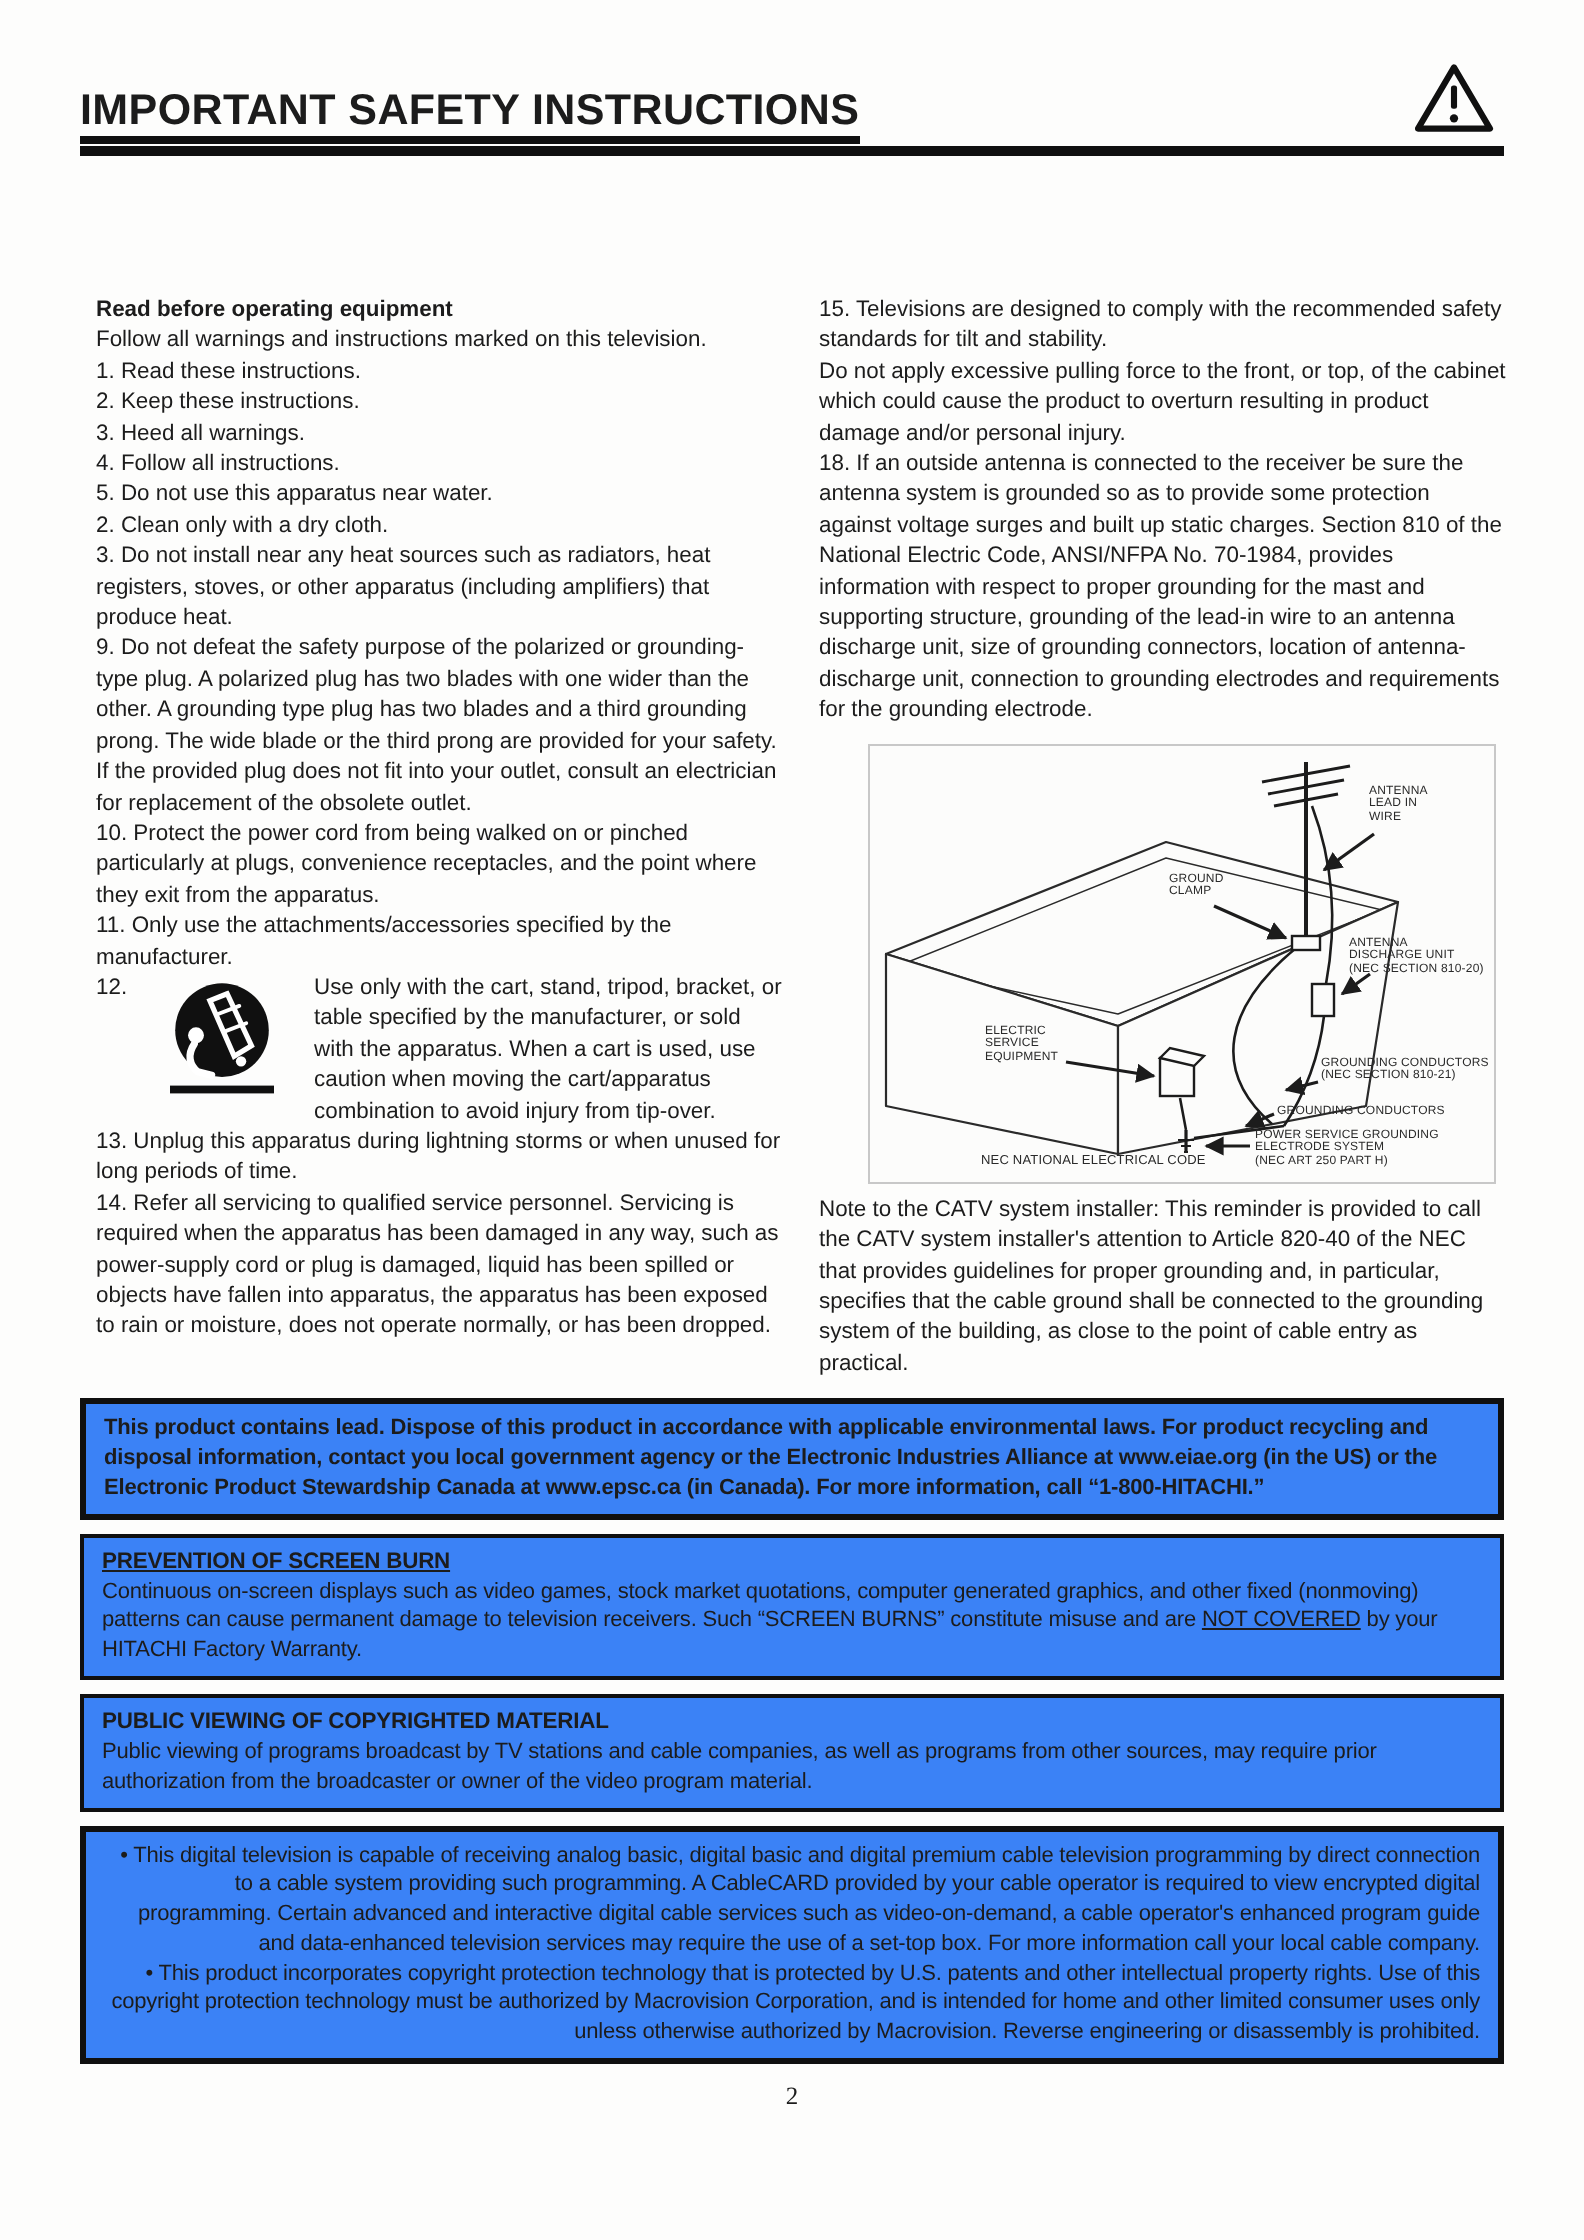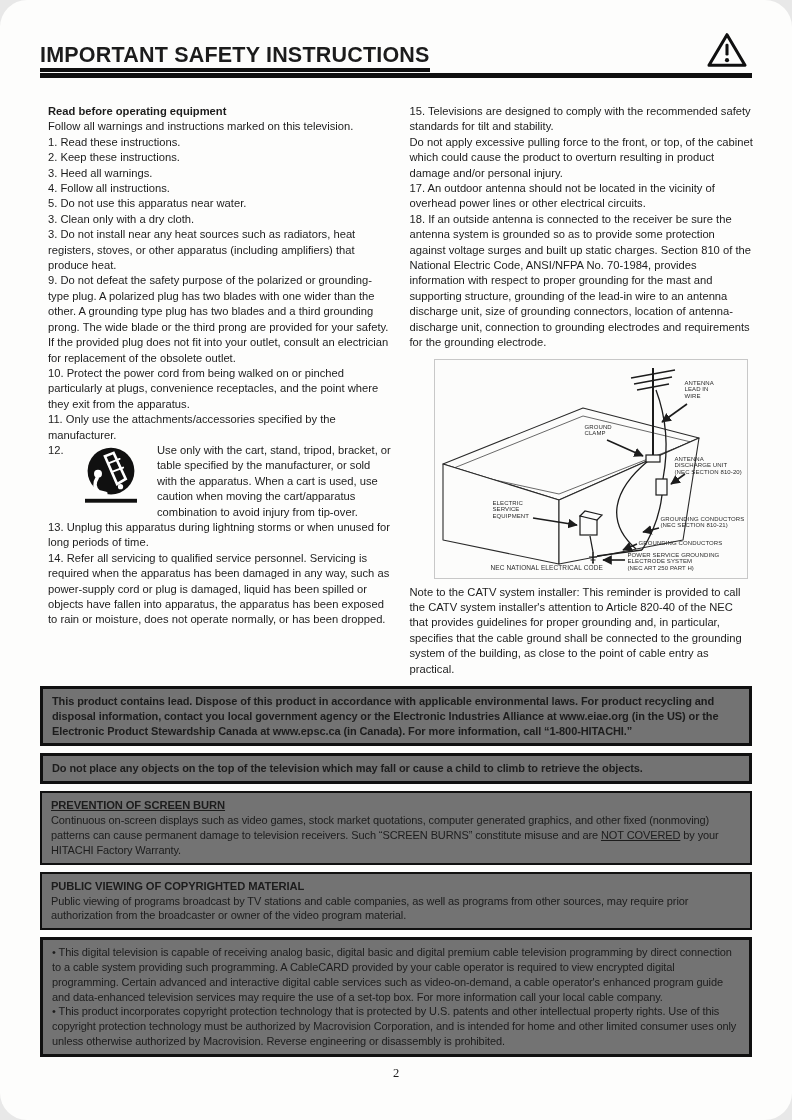--- a/index.html
+++ b/index.html
@@ -5,35 +5,34 @@
   html,body{margin:0;padding:0;background:#e8e8e8;}
   .page{
     position:relative;
     width:792px;height:1120px;
     margin:0 auto;
     background:#fdfdfc;
     color:#1c1c1c;
     font-family:"Liberation Sans", sans-serif;
     overflow:hidden;
     box-sizing:border-box;
-    border-radius:27px;
   }
   
   .hdr{position:relative;margin:44px 40px 0 40px;height:34px;}
   .hdr h1{
     margin:0;display:inline-block;
     font-size:21.5px;font-weight:bold;letter-spacing:.2px;
     border-bottom:4px solid #101010;
     padding-bottom:2px;line-height:22px;
   }
   .hdr .rule{position:absolute;left:0;right:0;bottom:0;height:5px;background:#101010;}
   .hdr .warn{position:absolute;right:4px;bottom:6px;}
   
   .columns{display:flex;gap:17px;margin:26px 38px 0 48px;}
-  .col{flex:1;font-size:11.2px;line-height:15.4px;}
+  .col{flex:1;font-size:11.2px;line-height:15.4px;margin-top:44px;}
   .col p{margin:0;}
   .col .lead{font-weight:bold;}
   
   .item12{display:flex;align-items:flex-start;margin:0;}
   .item12 .num{width:37px;flex:none;}
   .item12 .carticon{flex:none;width:52px;margin-top:2px;}
   .item12 .txt{flex:1;margin-left:20px;}
   
   .diagram{
     position:relative;width:312px;height:218px;
@@ -41,30 +40,30 @@
     border:1px solid #c8c8c8;background:#fcfcfb;
   }
   .diagram svg{position:absolute;inset:0;}
   .dlabel{
     position:absolute;font-size:6px;line-height:6.6px;
     letter-spacing:.1px;color:#2a2a2a;white-space:pre-line;
   }
   .dcap{font-size:6.5px;}
   
   .boxes{margin:9px 40px 0 40px;}
-  .nbox{border:3px solid #101010;padding:5px 9px;margin-bottom:7px;background:#737373;}
+  .nbox{border:3px solid #101010;padding:5px 9px;margin-bottom:7px;background:#3b82f6;}
   .nbox.thin{border-width:2px;}
   .nbox p{margin:0;font-size:11px;line-height:14.8px;letter-spacing:-.1px;}
   .nbox .b{font-weight:bold;}
   .nbox h2{
     margin:0;font-size:11.2px;line-height:15px;font-weight:bold;letter-spacing:-.1px;
   }
   .nbox h2.u{text-decoration:underline;}
   .emph{font-weight:normal;text-decoration:underline;}
-  .bullets p{margin:0;}
+  .bullets p{margin:0;text-align:right;}
   
   .pageno{text-align:center;font-size:12.5px;margin-top:9px;font-family:"Liberation Serif",serif;}
 </style>
 </head>
 <body>
 
 <div class="page">
 
   <div class="hdr">
     <h1>IMPORTANT SAFETY INSTRUCTIONS</h1>
@@ -81,21 +80,21 @@
   <div class="columns">
 
     <section class="col">
       <p class="lead">Read before operating equipment</p>
       <p>Follow all warnings and instructions marked on this television.</p>
       <p>1. Read these instructions.</p>
       <p>2. Keep these instructions.</p>
       <p>3. Heed all warnings.</p>
       <p>4. Follow all instructions.</p>
       <p>5. Do not use this apparatus near water.</p>
-      <p>3. Clean only with a dry cloth.</p>
+      <p>2. Clean only with a dry cloth.</p>
       <p>3. Do not install near any heat sources such as radiators, heat registers, stoves, or other apparatus (including amplifiers) that produce heat.</p>
       <p>9. Do not defeat the safety purpose of the polarized or grounding-type plug. A polarized plug has two blades with one wider than the other. A grounding type plug has two blades and a third grounding prong. The wide blade or the third prong are provided for your safety. If the provided plug does not fit into your outlet, consult an electrician for replacement of the obsolete outlet.</p>
       <p>10. Protect the power cord from being walked on or pinched particularly at plugs, convenience receptacles, and the point where they exit from the apparatus.</p>
       <p>11. Only use the attachments/accessories specified by the manufacturer.</p>
 
       <div class="item12">
         <span class="num">12.</span>
         <span class="carticon">
           <svg width="52" height="66" viewBox="0 0 60 76">
             <circle cx="30" cy="30" r="27" fill="#101010"></circle>
@@ -113,21 +112,20 @@
         <div class="txt">Use only with the cart, stand, tripod, bracket, or table specified by the manufacturer, or sold with the apparatus. When a cart is used, use caution when moving the cart/apparatus combination to avoid injury from tip-over.</div>
       </div>
 
       <p>13. Unplug this apparatus during lightning storms or when unused for long periods of time.</p>
       <p>14. Refer all servicing to qualified service personnel. Servicing is required when the apparatus has been damaged in any way, such as power-supply cord or plug is damaged, liquid has been spilled or objects have fallen into apparatus, the apparatus has been exposed to rain or moisture, does not operate normally, or has been dropped.</p>
     </section>
 
     <section class="col">
       <p>15. Televisions are designed to comply with the recommended safety standards for tilt and stability.</p>
       <p>Do not apply excessive pulling force to the front, or top, of the cabinet which could cause the product to overturn resulting in product damage and/or personal injury.</p>
-      <p>17. An outdoor antenna should not be located in the vicinity of overhead power lines or other electrical circuits.</p>
       <p>18. If an outside antenna is connected to the receiver be sure the antenna system is grounded so as to provide some protection against voltage surges and built up static charges. Section 810 of the National Electric Code, ANSI/NFPA No. 70-1984, provides information with respect to proper grounding for the mast and supporting structure, grounding of the lead-in wire to an antenna discharge unit, size of grounding connectors, location of antenna-discharge unit, connection to grounding electrodes and requirements for the grounding electrode.</p>
 
       <div class="diagram">
         <svg width="312" height="218" viewBox="0 0 312 218">
           <defs>
             <marker id="ah" markerWidth="7" markerHeight="7" refX="5.5" refY="3" orient="auto">
               <path d="M0,0 L6,3 L0,6 Z" fill="#1c1c1c"></path>
             </marker>
           </defs>
           <g fill="#fcfcfb" stroke="#2a2a2a" stroke-width="1.1" stroke-linejoin="round">
@@ -199,23 +197,20 @@
       <p>Note to the CATV system installer: This reminder is provided to call the CATV system installer's attention to Article 820-40 of the NEC that provides guidelines for proper grounding and, in particular, specifies that the cable ground shall be connected to the grounding system of the building, as close to the point of cable entry as practical.</p>
     </section>
   </div>
 
   <div class="boxes">
 
     <div class="nbox">
       <p class="b">This product contains lead. Dispose of this product in accordance with applicable environmental laws. For product recycling and disposal information, contact you local government agency or the Electronic Industries Alliance at www.eiae.org (in the US) or the Electronic Product Stewardship Canada at www.epsc.ca (in Canada). For more information, call “1-800-HITACHI.”</p>
     </div>
 
-    <div class="nbox">
-      <p class="b">Do not place any objects on the top of the television which may fall or cause a child to climb to retrieve the objects.</p>
-    </div>
 
     <div class="nbox thin">
       <h2 class="u">PREVENTION OF SCREEN BURN</h2>
       <p><span>Continuous on-screen displays such as video games, stock market quotations, computer generated graphics, and other fixed (nonmoving) patterns can cause permanent damage to television receivers. Such “SCREEN BURNS” constitute misuse and are </span><span class="emph">NOT COVERED</span><span> by your HITACHI Factory Warranty.</span></p>
     </div>
 
     <div class="nbox thin">
       <h2>PUBLIC VIEWING OF COPYRIGHTED MATERIAL</h2>
       <p>Public viewing of programs broadcast by TV stations and cable companies, as well as programs from other sources, may require prior authorization from the broadcaster or owner of the video program material.</p>
     </div>

